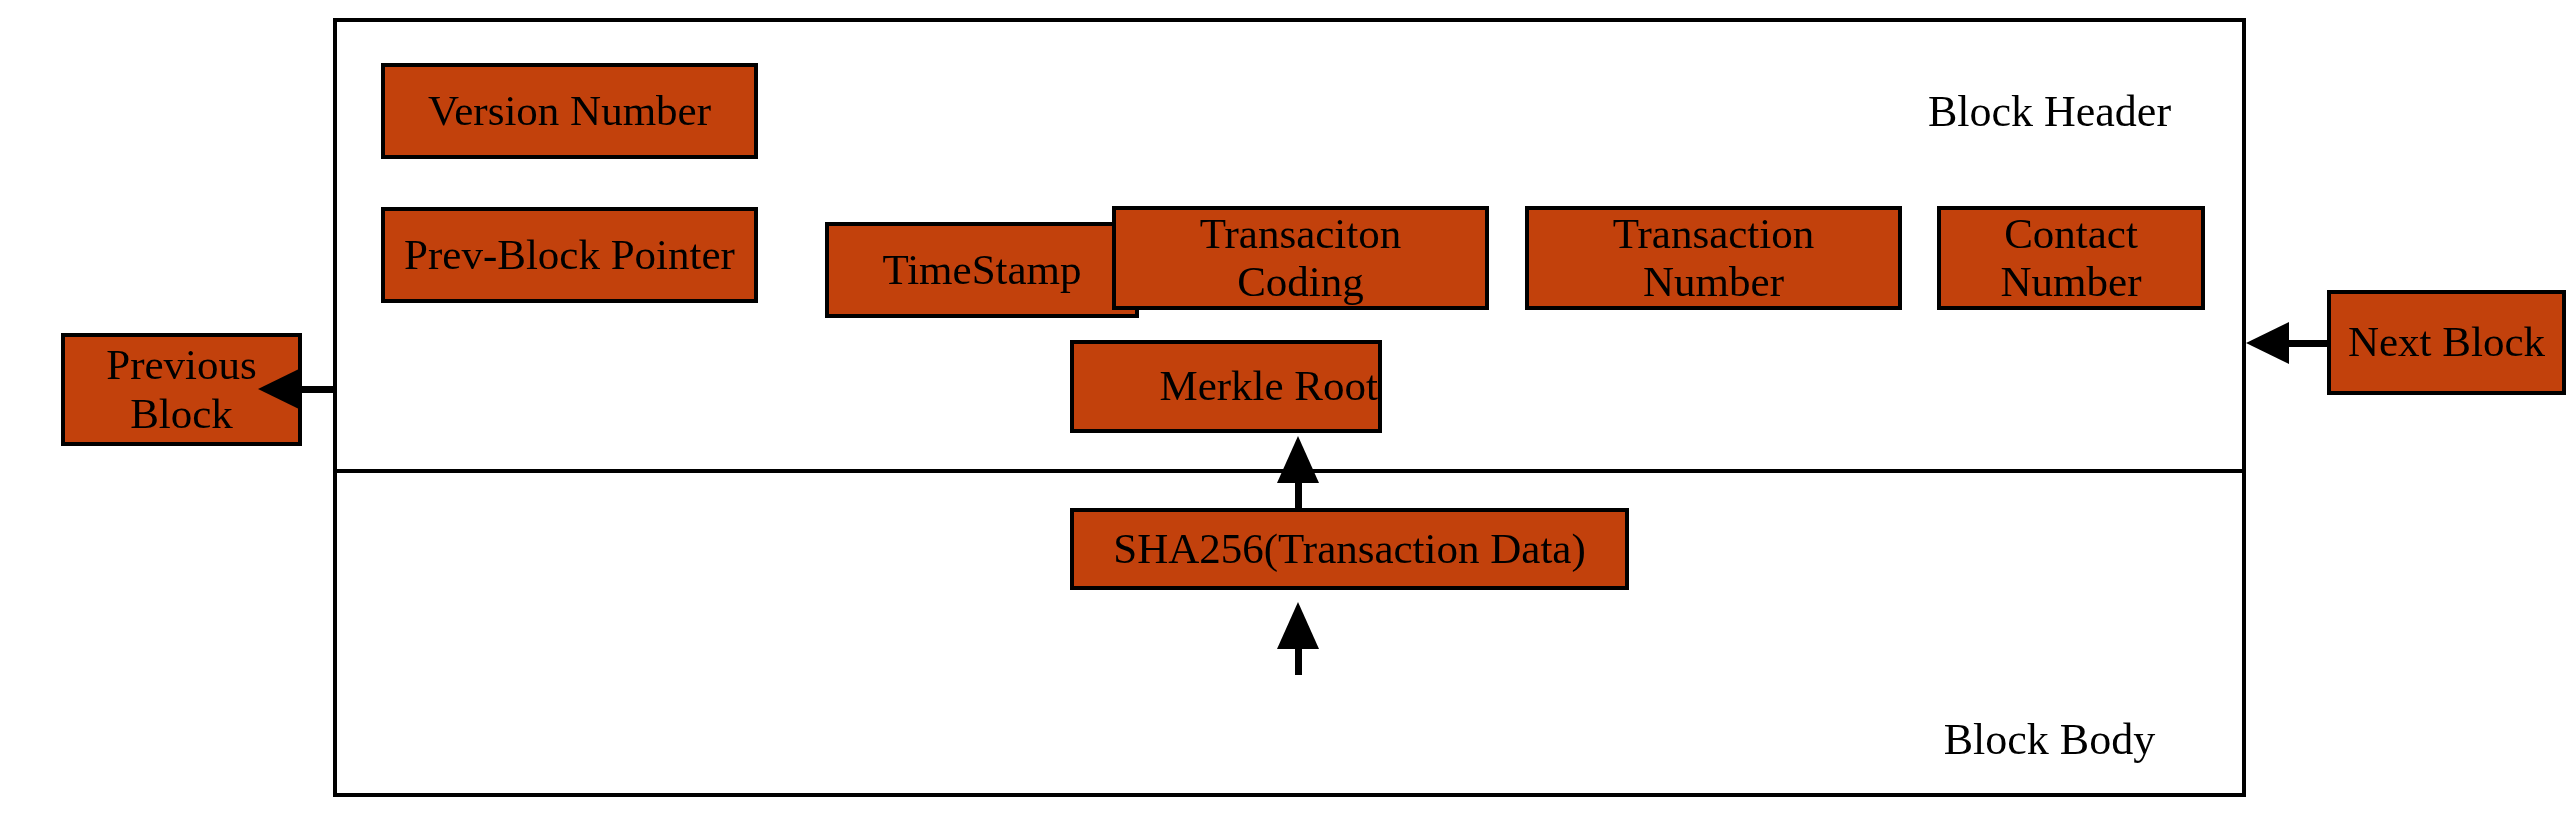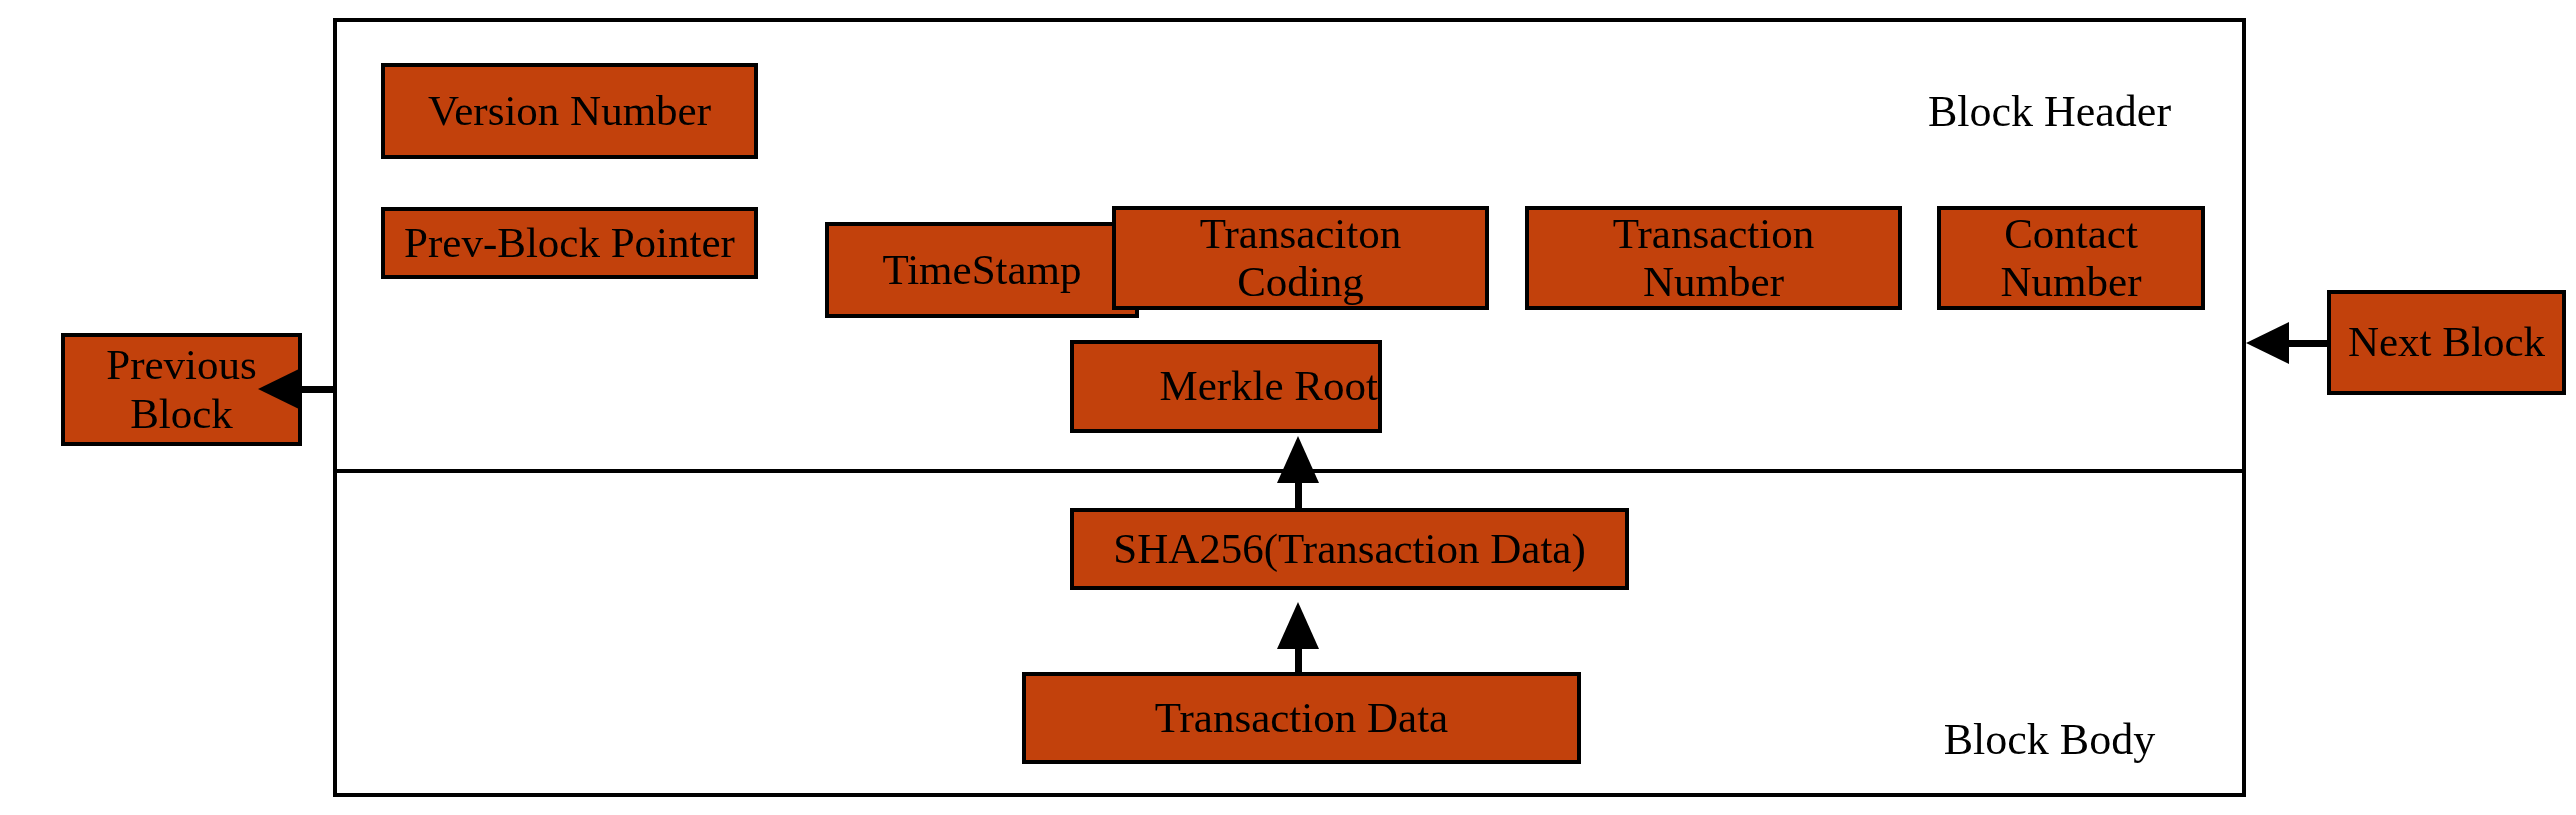--- a/index.html
+++ b/index.html
@@ -50,21 +50,21 @@
     display: flex;
     align-items: center;
     justify-content: center;
     font-size: 44px;
   }
   #block-header-label { left: 1884px; top: 63px;  width: 331px; height: 96px; }
   #block-body-label   { left: 1884px; top: 695px; width: 331px; height: 88px; }
 
   
   #version-number-box     { left: 381px;  top: 63px;  width: 377px; height: 96px; }
-  #prev-block-pointer-box { left: 381px;  top: 207px; width: 377px; height: 72px; align-items: center; }
+  #prev-block-pointer-box { left: 381px;  top: 207px; width: 377px; height: 96px; align-items: center; }
   #timestamp-box          { left: 795px; top: 222px; width: 314px; height: 96px; margin-left: 30px; }
   #transaction-coding-box { left: 1112px; top: 206px; width: 377px; height: 104px; justify-content: center; }
   #transaction-number-box { left: 1525px; top: 206px; width: 377px; height: 104px; }
   #contact-number-box     { left: 1937px; top: 206px; width: 268px; height: 104px; }
   #merkle-root-box        { left: 1070px; top: 340px; width: 312px; height: 93px; justify-content: flex-end; }
 
   
   #sha256-box           { left: 1027px; top: 508px; width: 559px; height: 82px; margin-left: 43px; }
   #transaction-data-box { left: 1022px; top: 672px; width: 559px; height: 92px; }
 
@@ -129,23 +129,20 @@
   <div id="contact-number-box" class="box">
     <span class="narrow2">Contact Number</span>
   </div>
   <div id="merkle-root-box" class="box">
     <span>Merkle Root</span>
   </div>
 
   <div id="sha256-box" class="box">
     <span>SHA256(Transaction Data)</span>
   </div>
-  <div id="transaction-data-box" class="box">
-    <span>Transaction Data</span>
-  </div>
 
   <div id="previous-block-box" class="box">
     <span class="narrow2">Previous Block</span>
   </div>
   <div id="next-block-box" class="box">
     <span>Next Block</span>
   </div>
 
   <div id="arrow-prev-head" class="tri-left"></div>
   <div id="arrow-prev-shaft" class="shaft-h"></div>

